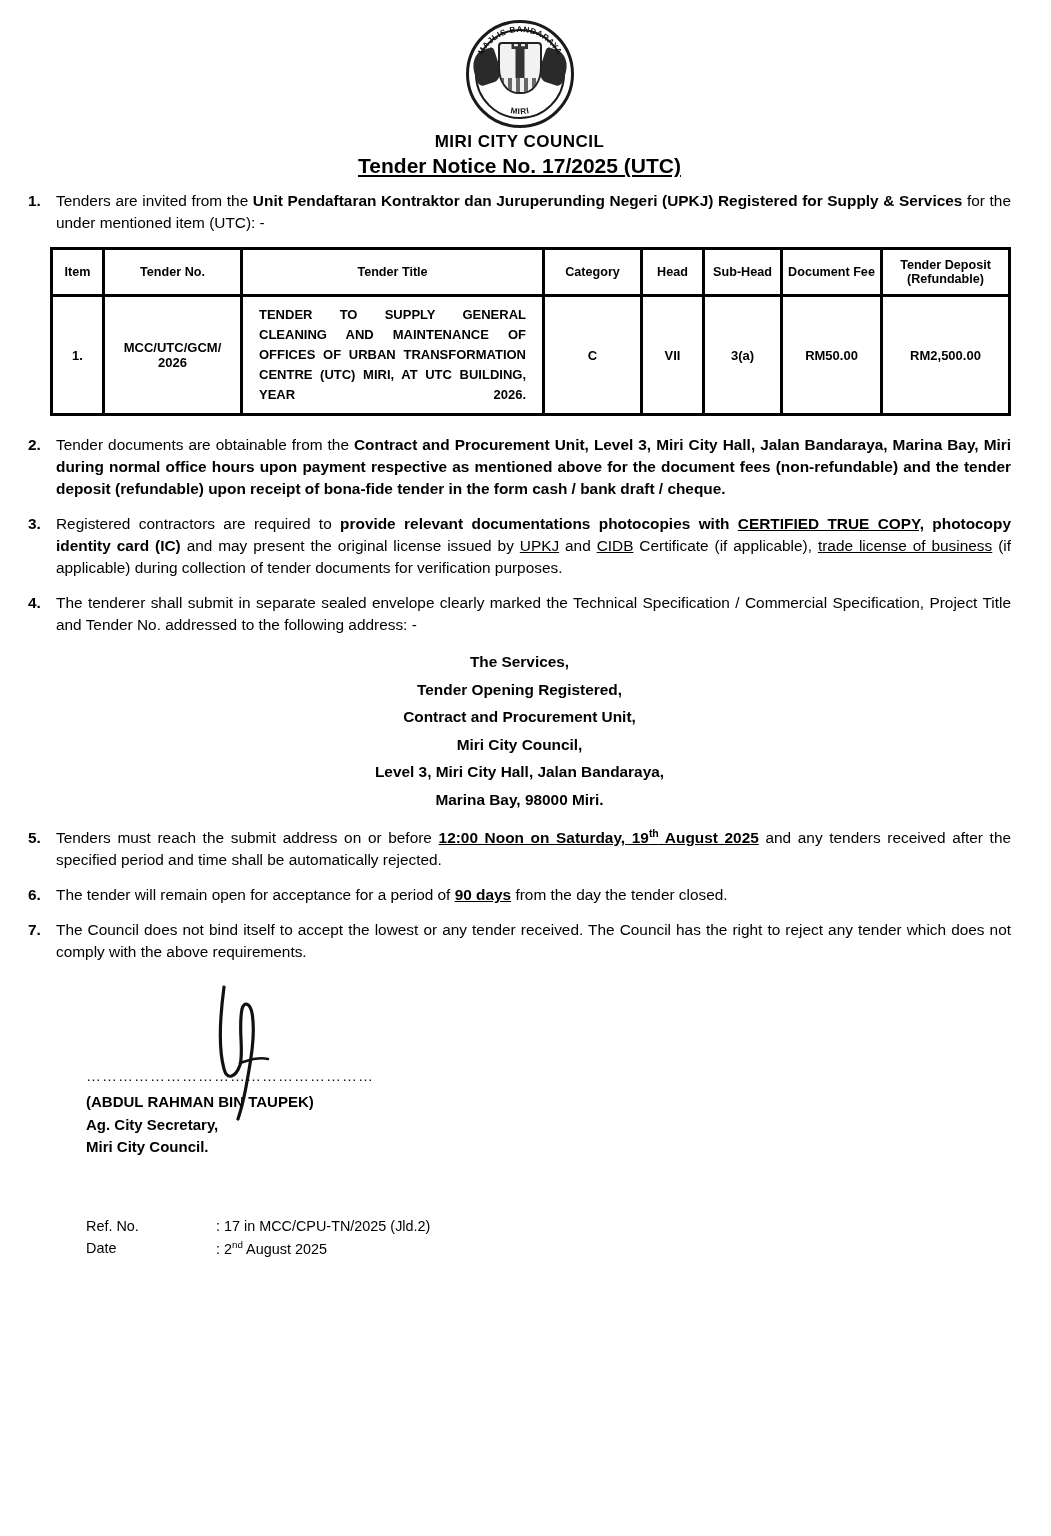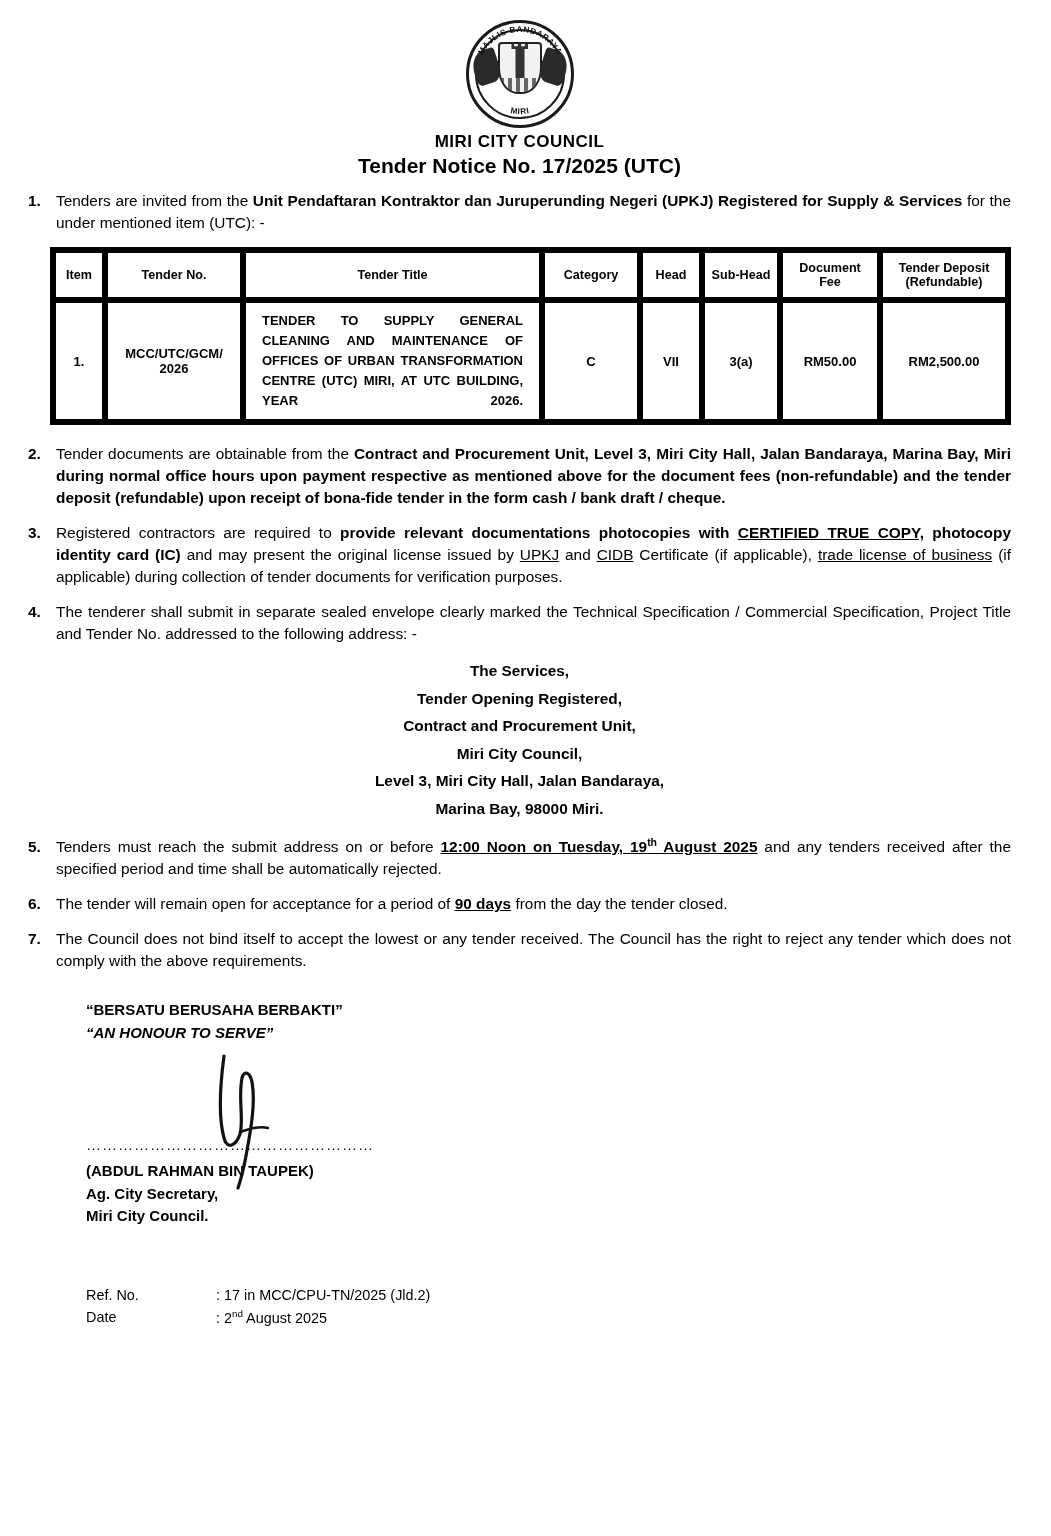--- a/index.html
+++ b/index.html
@@ -111,20 +111,21 @@
     font-size: 17px;
     letter-spacing: .5px;
     margin-top: 2px;
   }
   .doc-subtitle {
     text-align: center;
     font-weight: bold;
     font-size: 21px;
     margin-top: 2px;
     margin-bottom: 12px;
+    text-decoration: underline;
   }
 
   
   .clause {
     display: flex;
     margin-bottom: 13px;
     font-size: 15.4px;
     line-height: 1.42;
   }
   .clause .num {
@@ -143,21 +144,21 @@
 
   
   table.tender {
     width: 100%;
     border-collapse: collapse;
     margin: 6px 0 18px 22px;
     width: calc(100% - 22px);
     font-size: 13px;
   }
   table.tender th, table.tender td {
-    border: 6px solid #000000;
+    border: 3px solid #000000;
     padding: 5px 6px;
     vertical-align: middle;
     text-align: center;
   }
   table.tender th {
     font-weight: bold;
     font-size: 12.6px;
     padding: 8px 4px;
   }
   table.tender td.title-cell {
@@ -324,40 +325,36 @@
     <div>Tender Opening Registered,</div>
     <div>Contract and Procurement Unit,</div>
     <div>Miri City Council,</div>
     <div>Level 3, Miri City Hall, Jalan Bandaraya,</div>
     <div>Marina Bay, 98000 Miri.</div>
   </div>
 
   <div class="clause">
     <div class="num">5.</div>
     <div class="body">
-      <span>Tenders must reach the submit address on or before </span><b class="u"><span>12:00 Noon on Tuesday, 19</span><sup>th</sup><span> August 2025</span></b><span> and any tenders received after the specified period and time shall be automatically rejected.</span>
+      <span>Tenders must reach the submit address on or before </span><b class="u"><span>12:00 Noon on Saturday, 19</span><sup>th</sup><span> August 2025</span></b><span> and any tenders received after the specified period and time shall be automatically rejected.</span>
     </div>
   </div>
 
   <div class="clause">
     <div class="num">6.</div>
     <div class="body">
       <span>The tender will remain open for acceptance for a period of </span><b class="u">90 days</b><span> from the day the tender closed.</span>
     </div>
   </div>
 
   <div class="clause">
     <div class="num">7.</div>
     <div class="body">The Council does not bind itself to accept the lowest or any tender received. The Council has the right to reject any tender which does not comply with the above requirements.</div>
   </div>
 
-  <div class="motto">
-    <div>“BERSATU BERUSAHA BERBAKTI”</div>
-    <div class="italic">“AN HONOUR TO SERVE”</div>
-  </div>
 
   <div class="sign-area">
     <svg class="sig-svg" width="150" height="150" viewBox="0 0 150 150">
       <path d="M30 10 C 26 40, 24 70, 30 92 C 33 104, 42 100, 46 88 C 50 74, 44 52, 48 32 C 50 24, 56 26, 58 36 C 62 58, 56 88, 52 110 C 49 126, 46 136, 44 142" fill="none" stroke="#111" stroke-width="3.2" stroke-linecap="round"></path>
       <path d="M46 86 C 58 82, 66 80, 74 82" fill="none" stroke="#111" stroke-width="2.4" stroke-linecap="round"></path>
     </svg>
     <div class="dotline">………………………………………………</div>
   </div>
 
   <div class="signer">

